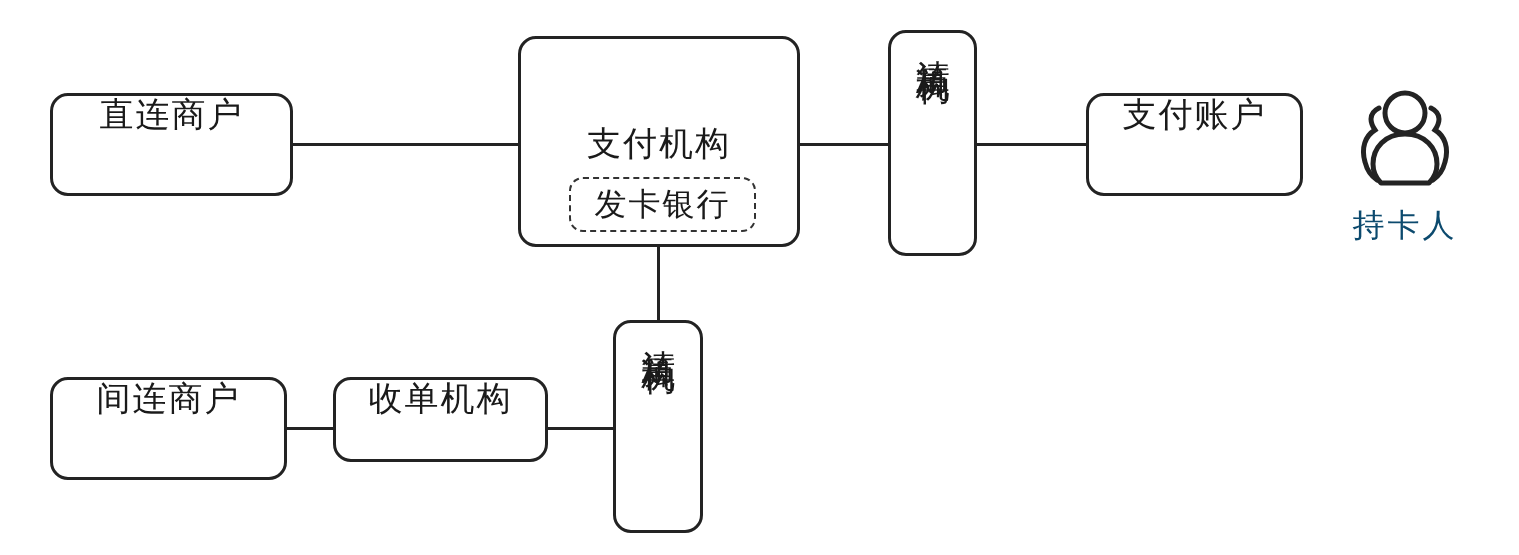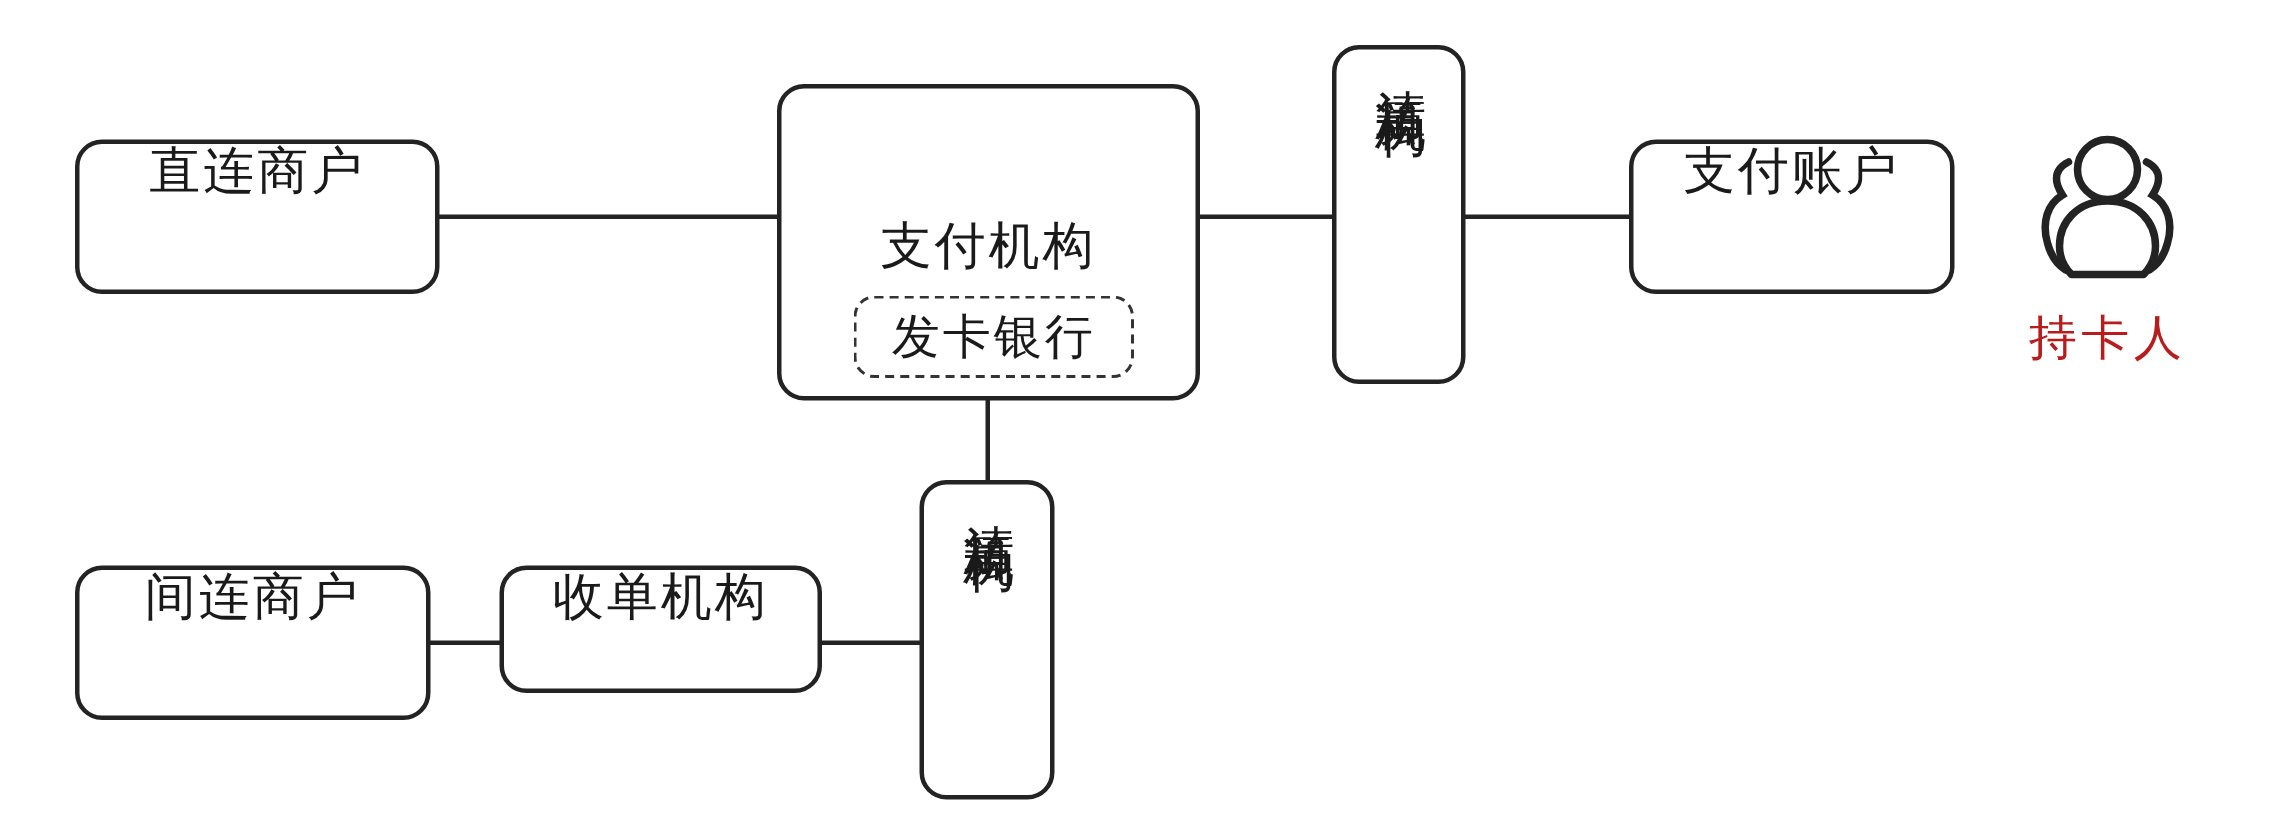--- a/index.html
+++ b/index.html
@@ -38,21 +38,20 @@
   
   .node.vertical .node-label {
     writing-mode: vertical-rl;
     text-orientation: upright;
     letter-spacing: 4px;
     white-space: nowrap;
   }
   
   .node.stacked {
     display: block;
-    margin-top: 20px;
   }
   .node.stacked .node-title {
     position: absolute;
     left: 0;
     right: 0;
     top: 82px;
     text-align: center;
     font-size: 34px;
     letter-spacing: 2px;
     color: #1a1a1a;
@@ -81,21 +80,21 @@
     position: absolute;
     display: flex;
     flex-direction: column;
     align-items: center;
   }
   .actor-icon { display: block; }
   .actor-label {
     margin-top: 10px;
     font-size: 32px;
     letter-spacing: 3px;
-    color: #b91c1c;
+    color: #0c4a6e;
     white-space: nowrap;
   }
 </style>
 </head>
 <body>
 
 <div id="canvas">
 
   <div class="connector h" style="left:292px; top:143px; width:228px;"></div>
 

